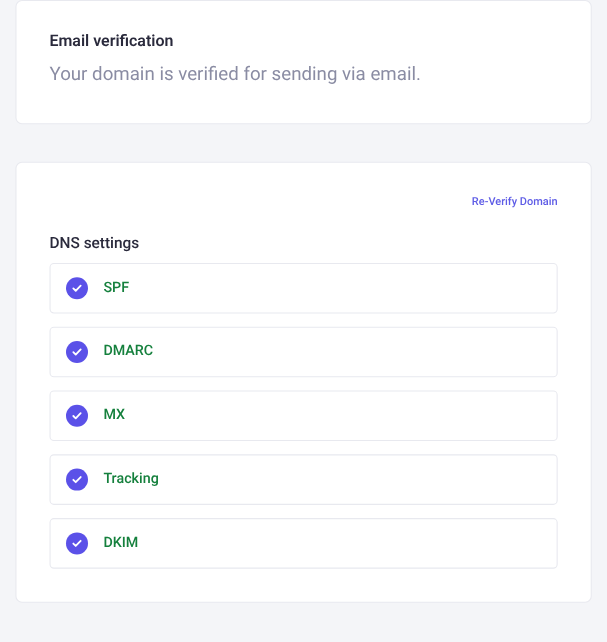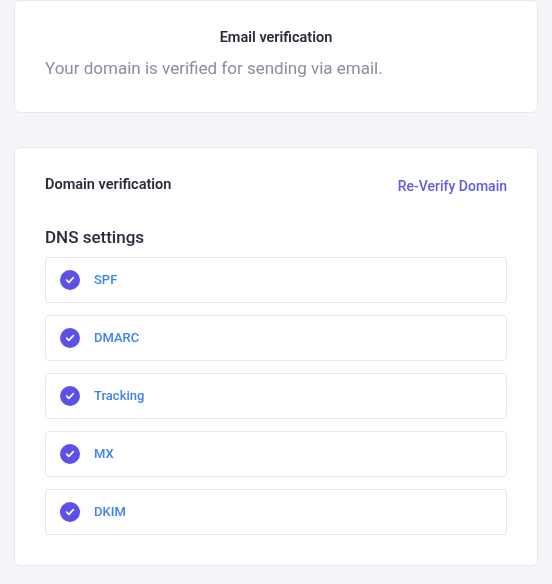--- a/index.html
+++ b/index.html
@@ -19,42 +19,41 @@
     border-radius: 6px;
     padding: 28px 30px 30px 30px;
     margin-bottom: 34px;
   }
   .card:last-child { margin-bottom: 0; }
   .card-title {
     font-size: 14.5px;
     font-weight: 600;
     color: #2a2a3c;
     margin-bottom: 10px;
-    text-align: center;
   }
   .card-sub {
     font-size: 17px;
     color: #8a8ca3;
     line-height: 1.5;
   }
   .card-header {
     display: flex;
     justify-content: space-between;
     align-items: flex-start;
   }
   .reverify {
-    font-size: 14px;
+    font-size: 10px;
     font-weight: 500;
     color: #5e5ce6;
     cursor: pointer;
     white-space: nowrap;
     margin-top: 2px;
   }
   .dns-label {
-    font-size: 17px;
+    font-size: 14px;
     color: #2a2a3c;
     font-weight: 500;
     margin-top: 24px;
     margin-bottom: 10px;
   }
   .dns-list {
     display: flex;
     flex-direction: column;
     gap: 12px;
   }
@@ -74,38 +73,37 @@
     display: flex;
     align-items: center;
     justify-content: center;
     flex-shrink: 0;
   }
   .check-badge svg {
     display: block;
   }
   .dns-name {
     font-size: 13px;
-    color: #3b82f6;
+    color: #15803d;
     font-weight: 500;
   }
 </style>
 </head>
 <body>
 
 <div class="page">
 
   <section class="card">
     <h2 class="card-title">Email verification</h2>
     <p class="card-sub">Your domain is verified for sending via email.</p>
   </section>
 
   <section class="card">
     <div class="card-header">
       <div>
-        <h2 class="card-title">Domain verification</h2>
       </div>
       <a class="reverify">Re-Verify Domain</a>
     </div>
 
     <div class="dns-label">DNS settings</div>
 
     <div class="dns-list">
 
       <div class="dns-row">
         <span class="check-badge">
@@ -124,30 +122,30 @@
         </span>
         <span class="dns-name">DMARC</span>
       </div>
 
       <div class="dns-row">
         <span class="check-badge">
           <svg width="10" height="10" viewBox="0 0 12 12">
               <path d="M2 6.2 L4.6 8.8 L10 3.2" stroke="#ffffff" stroke-width="2" fill="none" stroke-linecap="round" stroke-linejoin="round"></path>
             </svg>
         </span>
-        <span class="dns-name">Tracking</span>
+        <span class="dns-name">MX</span>
       </div>
 
       <div class="dns-row">
         <span class="check-badge">
           <svg width="10" height="10" viewBox="0 0 12 12">
               <path d="M2 6.2 L4.6 8.8 L10 3.2" stroke="#ffffff" stroke-width="2" fill="none" stroke-linecap="round" stroke-linejoin="round"></path>
             </svg>
         </span>
-        <span class="dns-name">MX</span>
+        <span class="dns-name">Tracking</span>
       </div>
 
       <div class="dns-row">
         <span class="check-badge">
           <svg width="10" height="10" viewBox="0 0 12 12">
               <path d="M2 6.2 L4.6 8.8 L10 3.2" stroke="#ffffff" stroke-width="2" fill="none" stroke-linecap="round" stroke-linejoin="round"></path>
             </svg>
         </span>
         <span class="dns-name">DKIM</span>
       </div>

